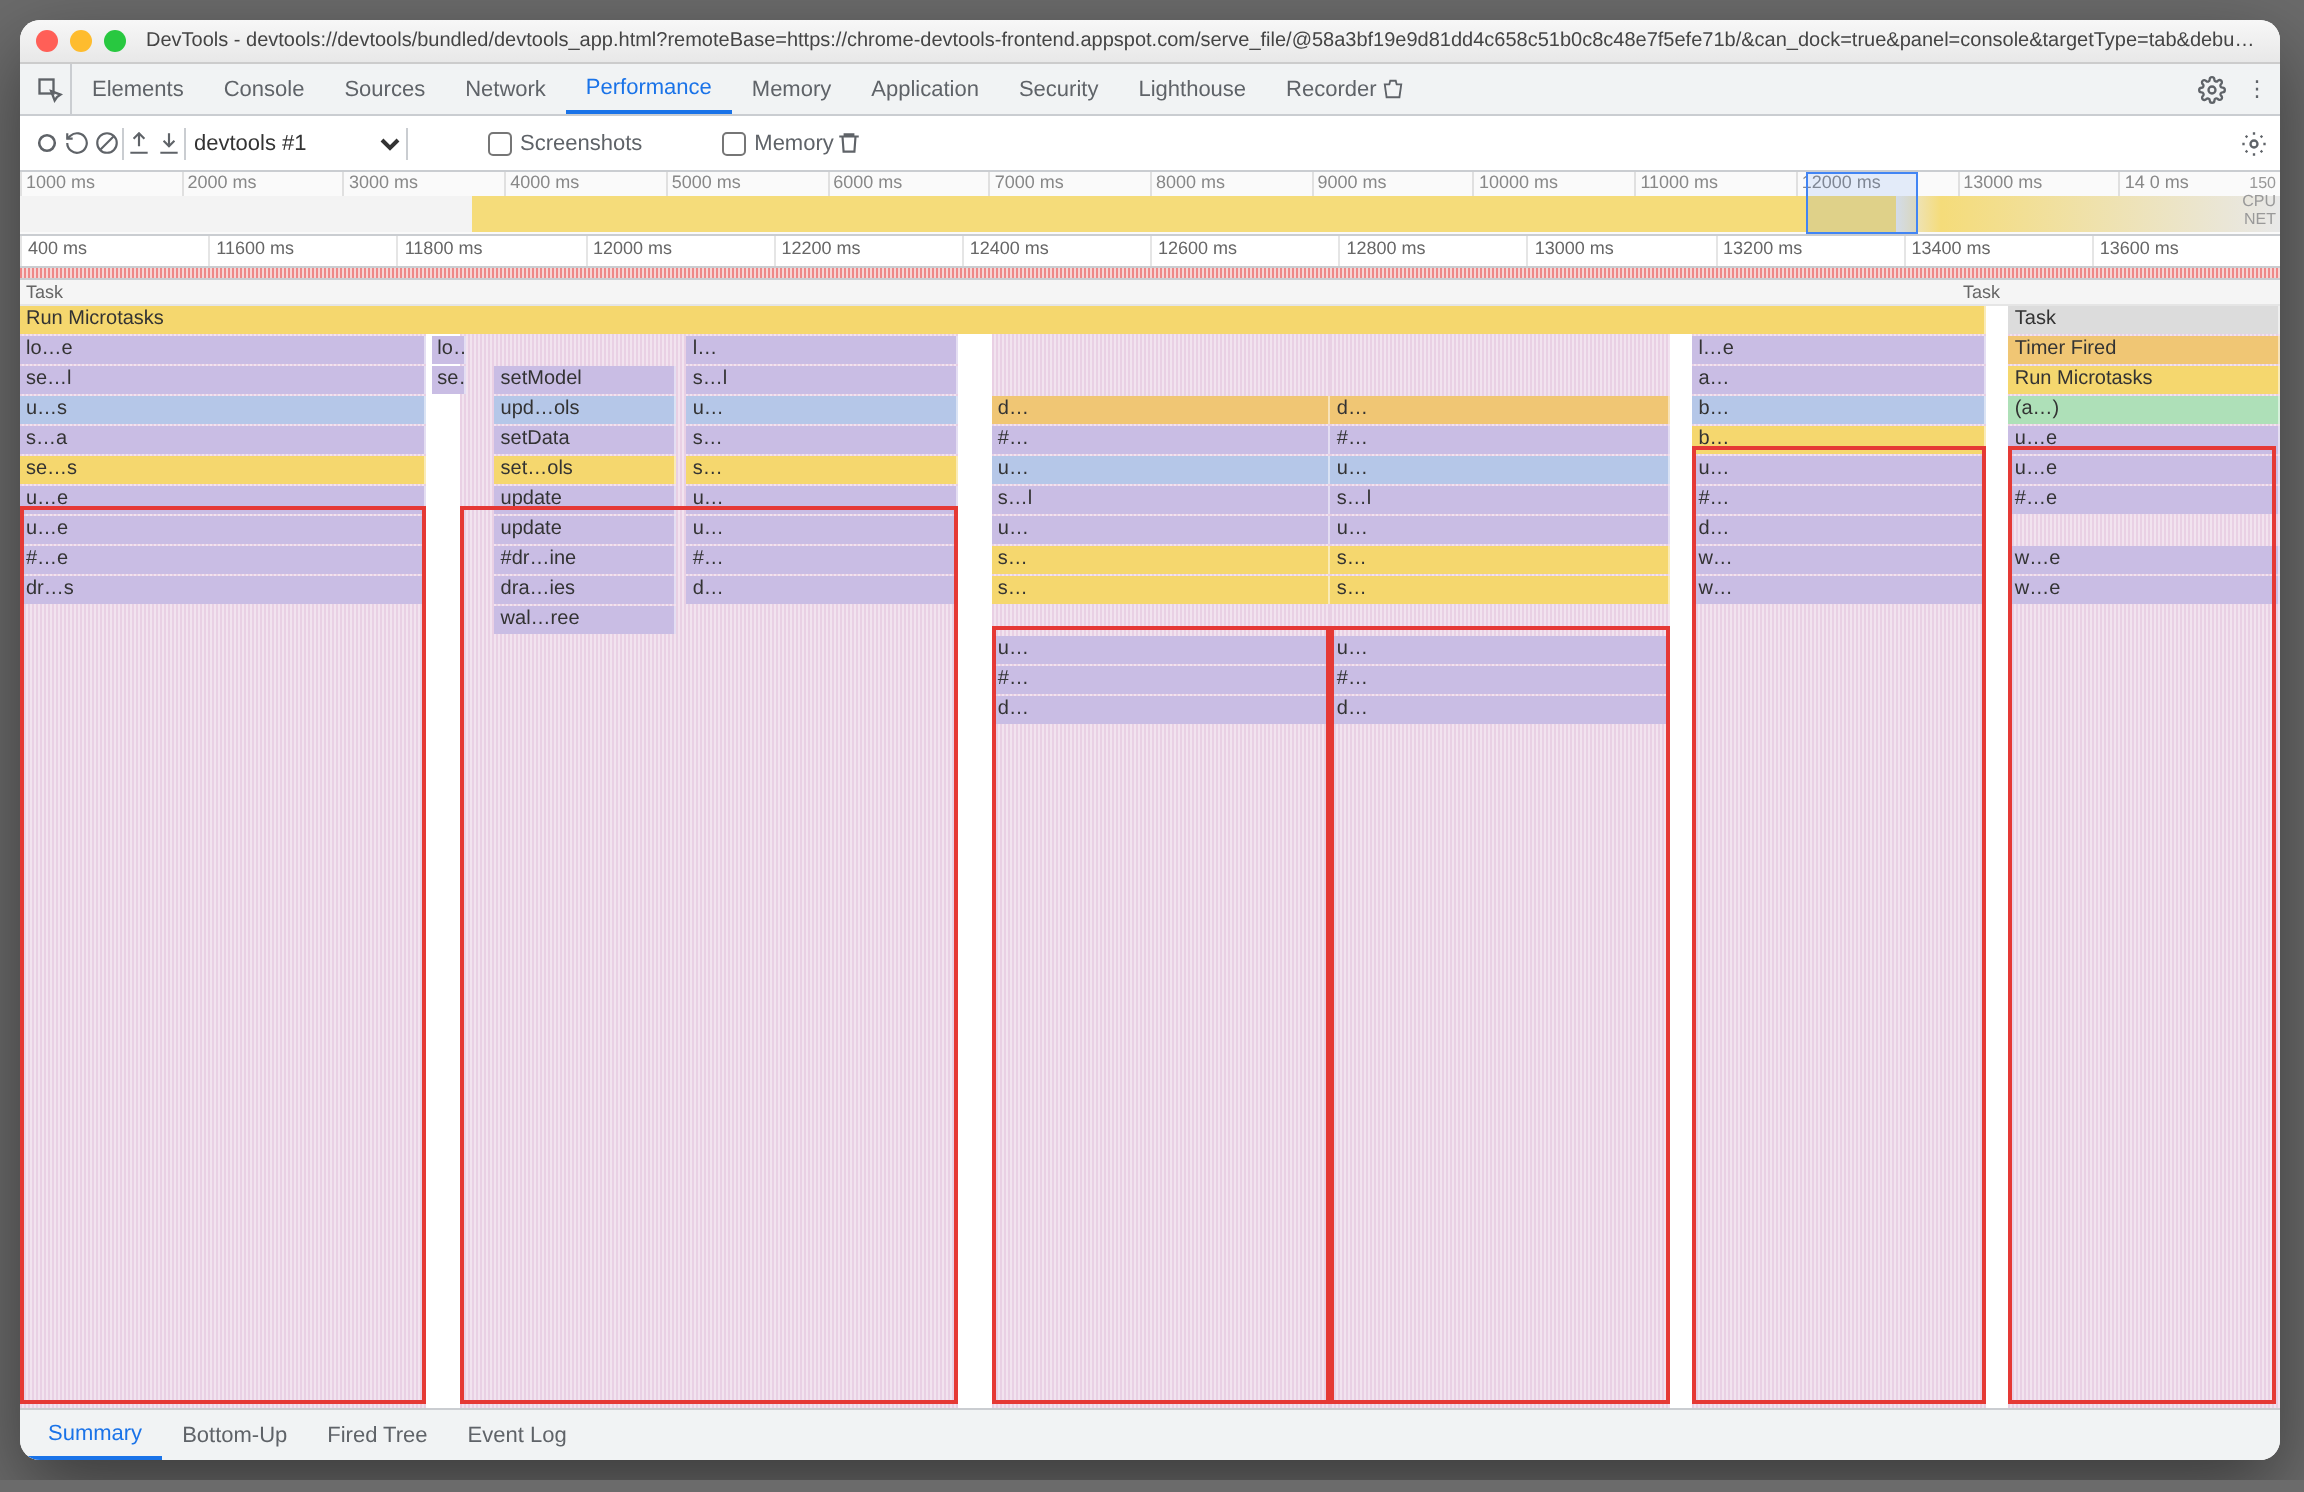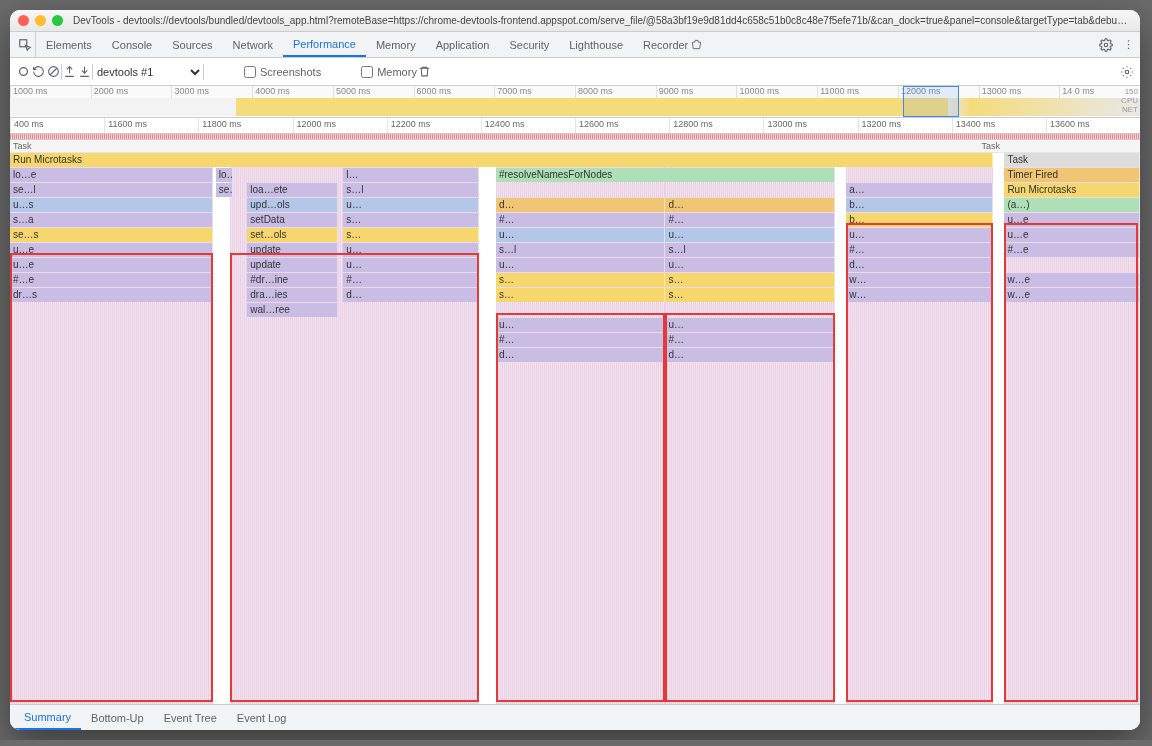--- a/index.html
+++ b/index.html
@@ -201,23 +201,20 @@
         <div class="seg c-yellow" style="left:0;width:87%">Run Microtasks</div>
     <div class="seg c-grey" style="left:88%;width:12%;">Task</div>
       </div>
     <div class="row" style="top:15px">
       <div class="seg c-orange" style="left:88%;width:12%">Timer Fired</div>
     </div>
     <div class="row" style="top:30px">
       <div class="seg c-yellow" style="left:88%;width:12%">Run Microtasks</div>
     </div>
 
-    <div class="row" style="top:15px">
-        <div class="seg c-green" style="left:43%;width:30%">#resolveNamesForNodes</div>
-      </div>
 
     <div class="row" style="top:15px">
         <div class="seg c-purple" style="left:0;width:18%">lo…e</div>
       </div>
     <div class="row" style="top:30px">
         <div class="seg c-purple" style="left:0;width:18%">se…l</div>
       </div>
     <div class="row" style="top:45px">
         <div class="seg c-blue" style="left:0;width:18%">u…s</div>
       </div>
@@ -243,20 +240,23 @@
     <div class="row" style="top:15px">
         <div class="seg c-purple" style="left:18.2%;width:1.5%">lo…e</div>
       </div>
     <div class="row" style="top:30px">
         <div class="seg c-purple" style="left:18.2%;width:1.5%">se…l</div>
       </div>
 
     <div class="row" style="top:30px">
         <div class="seg c-purple" style="left:21%;width:8%">loa…ete</div>
       </div>
+    <div class="row" style="top:30px">
+        <div class="seg c-purple" style="left:21%;width:8%">setModel</div>
+      </div>
     <div class="row" style="top:45px">
         <div class="seg c-blue" style="left:21%;width:8%">upd…ols</div>
       </div>
     <div class="row" style="top:60px">
         <div class="seg c-purple" style="left:21%;width:8%">setData</div>
       </div>
     <div class="row" style="top:75px">
         <div class="seg c-yellow" style="left:21%;width:8%">set…ols</div>
       </div>
     <div class="row" style="top:90px">
@@ -358,20 +358,23 @@
     <div class="row" style="top:165px">
         <div class="seg c-purple" style="left:58%;width:15%">u…</div>
       </div>
     <div class="row" style="top:180px">
         <div class="seg c-purple" style="left:58%;width:15%">#…</div>
       </div>
     <div class="row" style="top:195px">
         <div class="seg c-purple" style="left:58%;width:15%">d…</div>
       </div>
 
+    <div class="row" style="top:15px">
+        <div class="seg c-purple" style="left:74%;width:13%">l…e</div>
+      </div>
     <div class="row" style="top:30px">
         <div class="seg c-purple" style="left:74%;width:13%">a…</div>
       </div>
     <div class="row" style="top:45px">
         <div class="seg c-blue" style="left:74%;width:13%">b…</div>
       </div>
     <div class="row" style="top:60px">
         <div class="seg c-yellow" style="left:74%;width:13%">b…</div>
       </div>
     <div class="row" style="top:75px">
@@ -413,17 +416,17 @@
     <div class="redbox" style="left:19.5%;width:22%;top:100px;bottom:2px"></div>
     <div class="redbox" style="left:43%;width:15%;top:160px;bottom:2px"></div>
     <div class="redbox" style="left:58%;width:15%;top:160px;bottom:2px"></div>
     <div class="redbox" style="left:74%;width:13%;top:70px;bottom:2px"></div>
     <div class="redbox" style="left:88%;width:11.8%;top:70px;bottom:2px"></div>
   </div>
 
   <div class="bot-tabs">
     <div class="btab active">Summary</div>
     <div class="btab">Bottom-Up</div>
-    <div class="btab">Event Tree</div>
+    <div class="btab">Fired Tree</div>
     <div class="btab">Event Log</div>
   </div>
 
 </div>
 
 </body></html>

